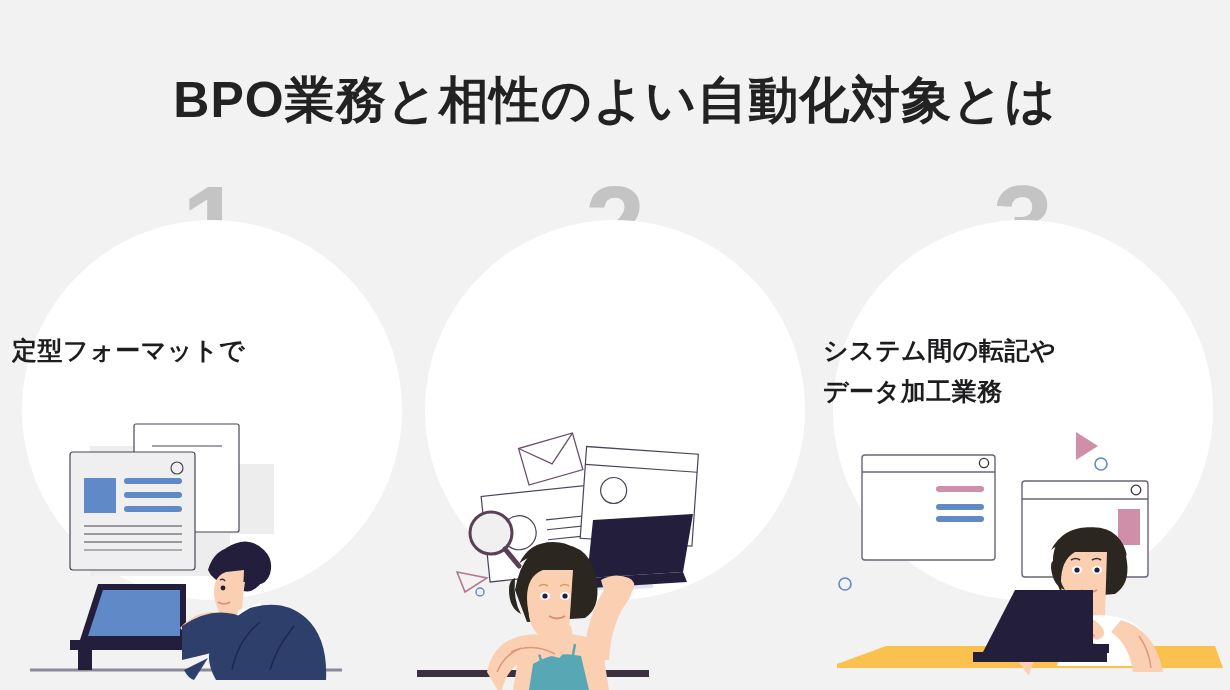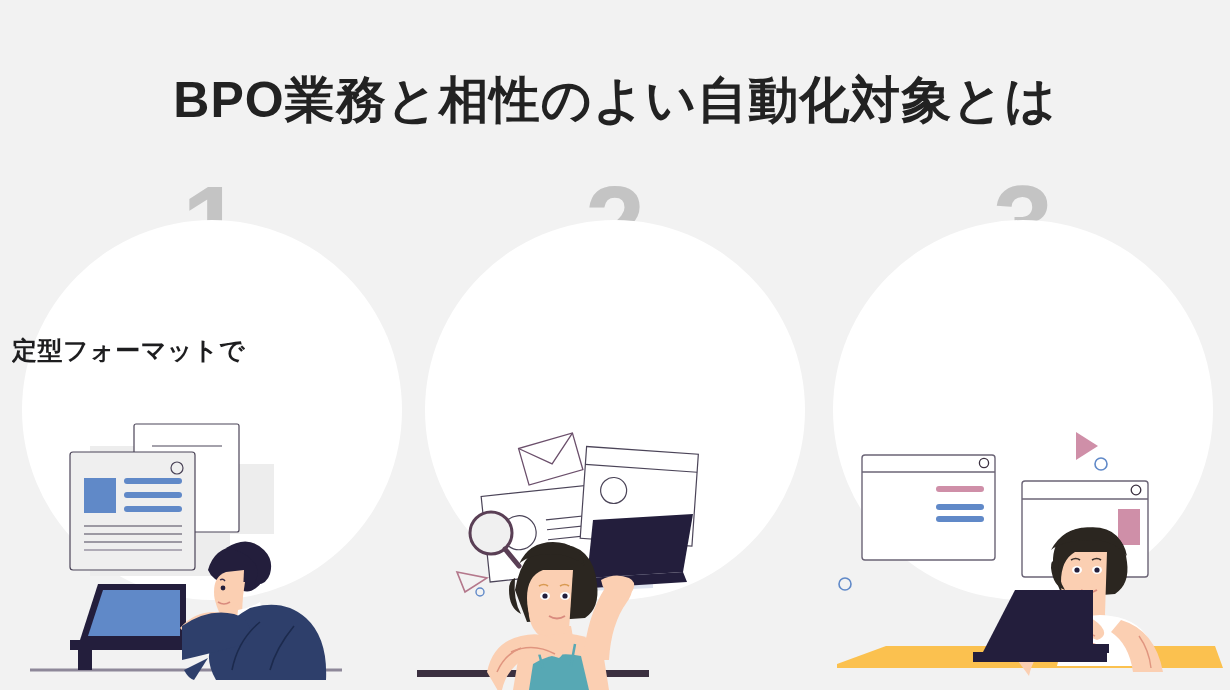--- a/index.html
+++ b/index.html
@@ -222,20 +222,24 @@
         <path d="M72 252 q6 -30 34 -36 q24 -6 38 8 q8 8 0 14 q-28 -10 -44 8 q-12 12 -14 30 z" fill="#fbcfb2"></path>
         <path d="M96 232 q22 -10 44 2" fill="none" stroke="#e0957f" stroke-width="1.5"></path>
         <path d="M82 252 q8 -18 24 -24" fill="none" stroke="#e0957f" stroke-width="1.5"></path>
       </svg>
     </div>
   </div>
 
   <div class="card" id="card-3">
     <div class="card-number">3</div>
     <div class="card-circle"></div>
+    <div class="card-caption">
+      <span class="line">システム間の転記や</span>
+      <span class="line">データ加工業務</span>
+    </div>
     <div class="illustration">
       <svg width="400" height="270" viewBox="0 0 400 270">
 
         <path d="M253 12 L275 26 L253 40 Z" fill="#cf8fa8"></path>
         <circle cx="278" cy="44" r="6" fill="none" stroke="#6089c8" stroke-width="1.6"></circle>
         <circle cx="22" cy="164" r="6" fill="none" stroke="#6089c8" stroke-width="1.6"></circle>
 
         <rect x="39" y="35" width="133" height="105" fill="#ffffff" stroke="#6b6476" stroke-width="1.4" rx="3"></rect>
         <line x1="39" y1="52" x2="172" y2="52" stroke="#6b6476" stroke-width="1.4"></line>
         <circle cx="161" cy="43" r="4.6" fill="none" stroke="#3b3040" stroke-width="1.3"></circle>

